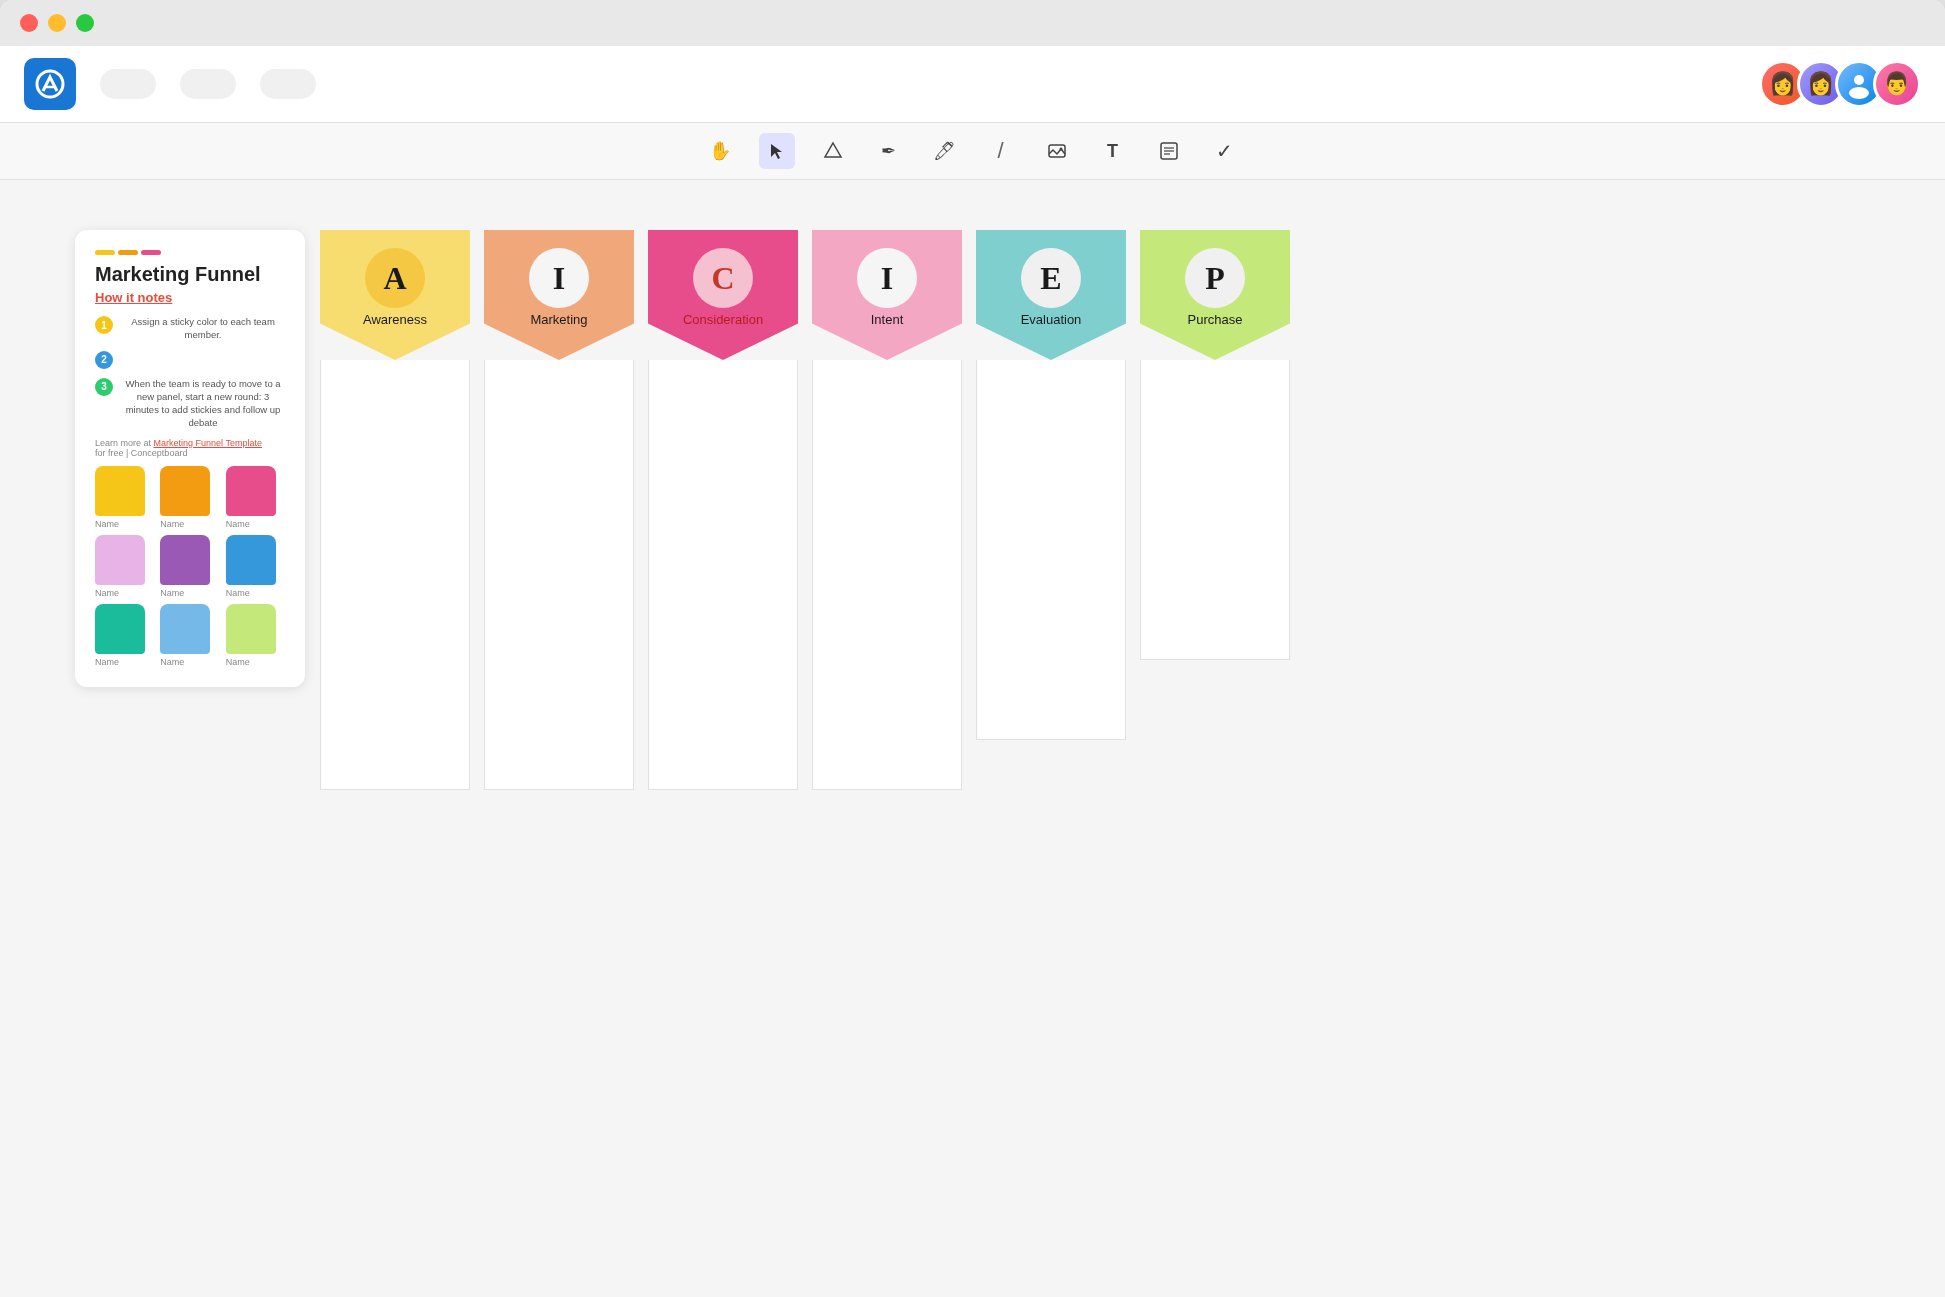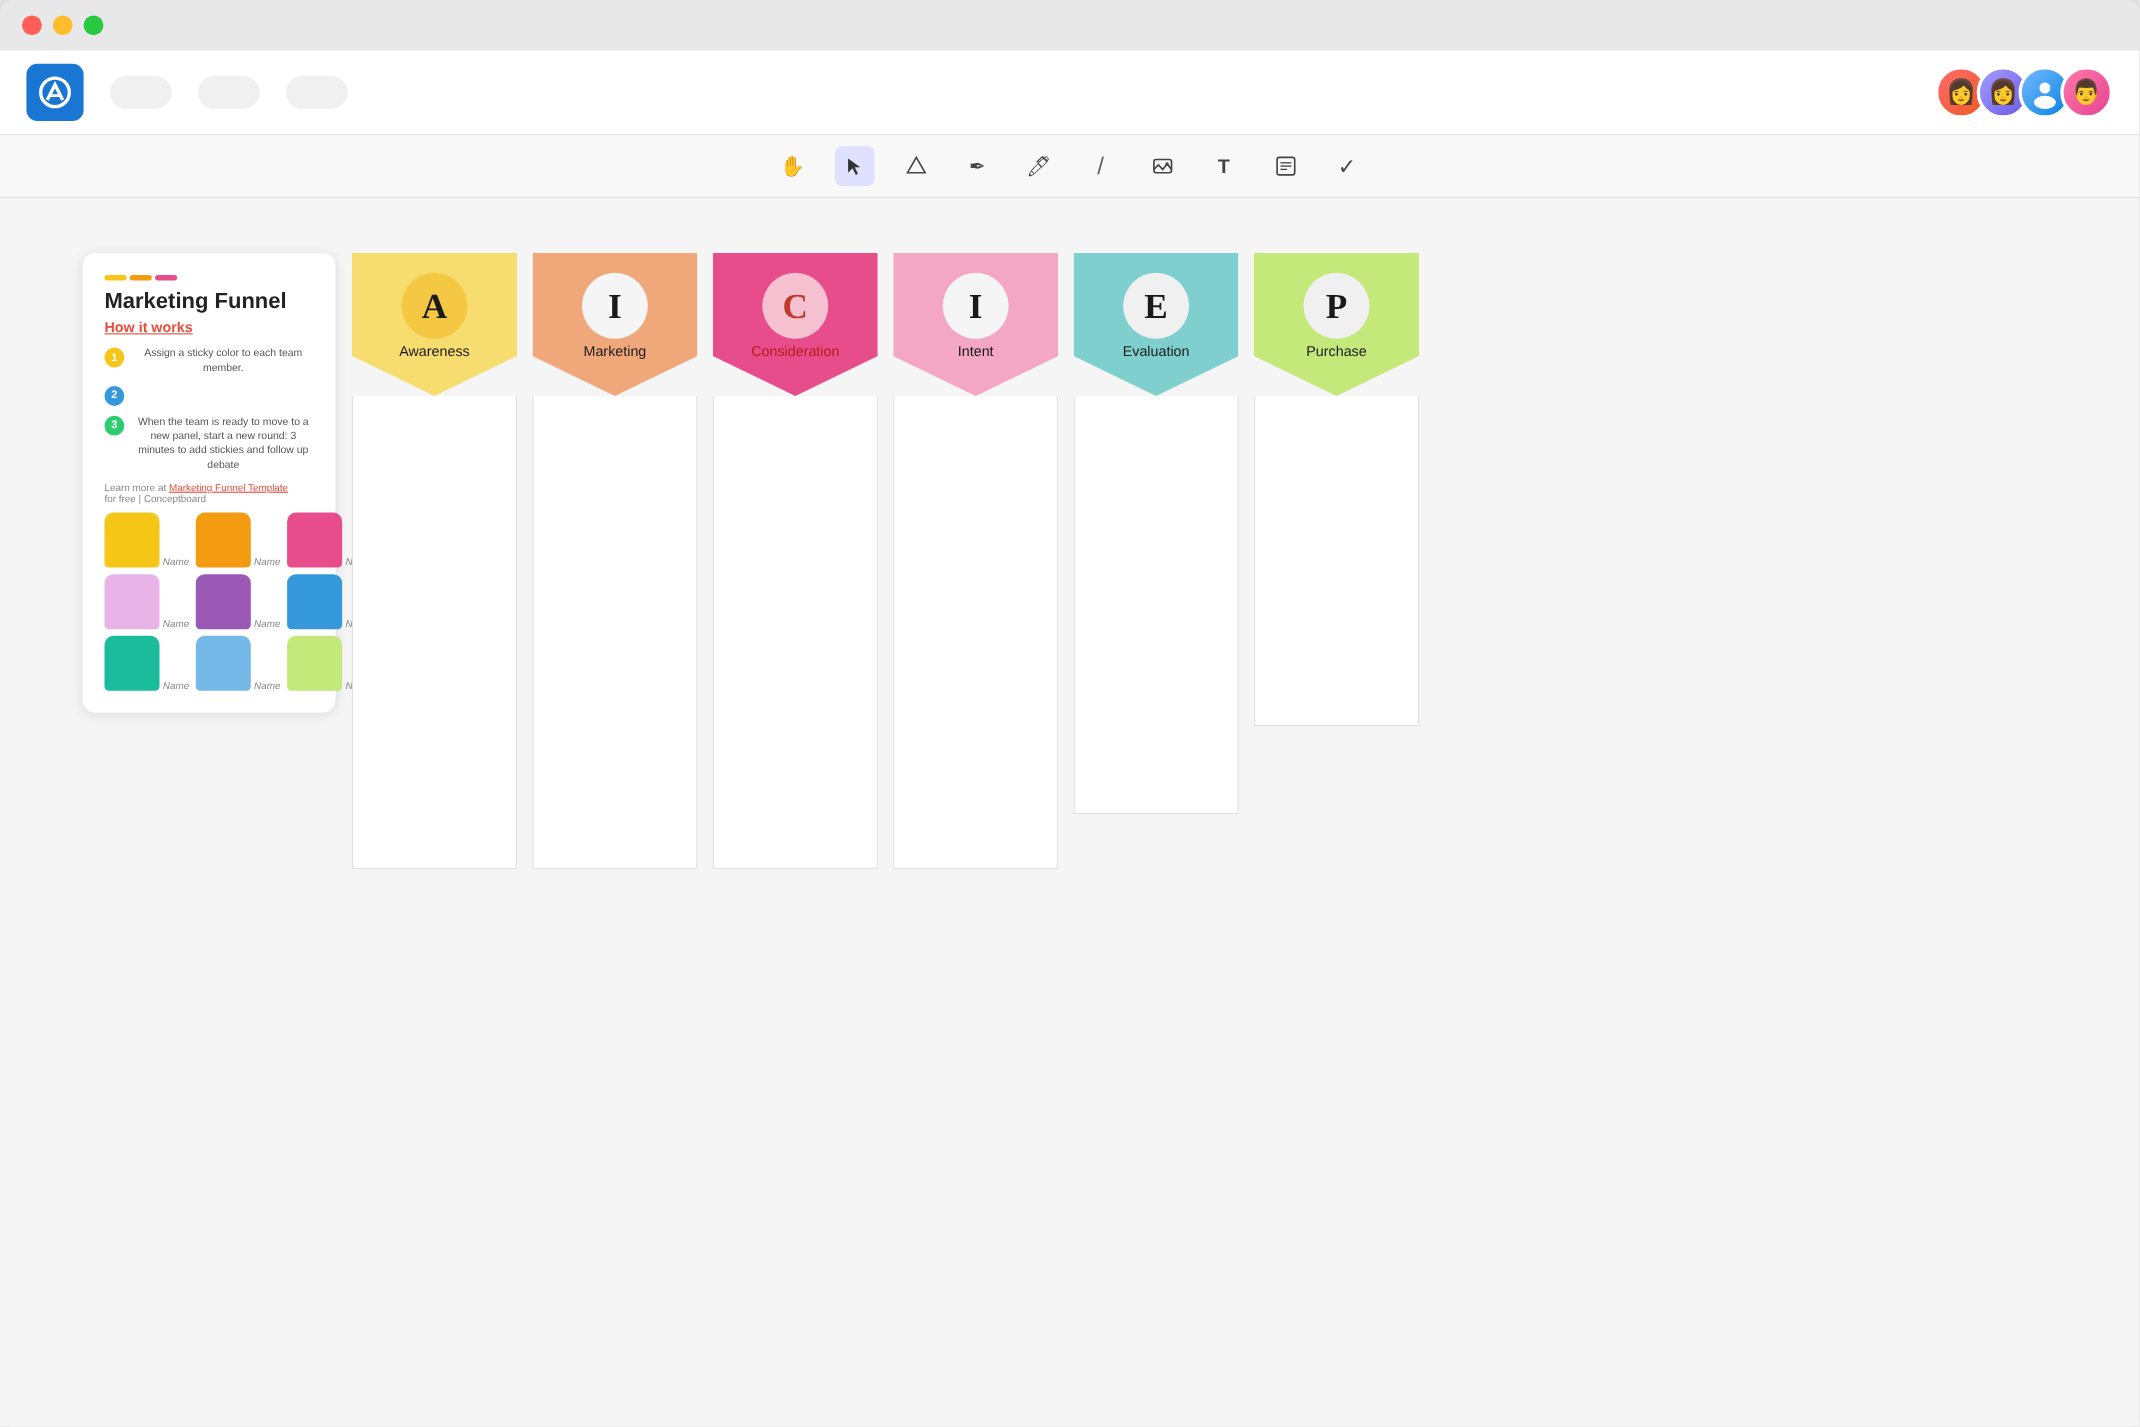--- a/index.html
+++ b/index.html
@@ -41,21 +41,21 @@
     .step { display: flex; gap: 8px; margin-bottom: 8px; align-items: flex-start; }
     .step-num { width: 18px; height: 18px; border-radius: 50%; background: #f39c12; color: white; font-size: 10px; font-weight: 700; display: flex; align-items: center; justify-content: center; flex-shrink: 0; margin-top: 1px; }
     .step-num.blue { background: #3498db; }
     .step-num.green { background: #2ecc71; }
     .step-text { font-size: 9.5px; color: #555; line-height: 1.4; text-align: center; }
     .learn-more { font-size: 9px; color: #888; margin-top: 6px; }
     .invite-box { background: #e8f4fd; border-radius: 8px; padding: 10px; display: flex; gap: 8px; align-items: flex-start; margin: 10px 0; }
     .invite-icon { width: 26px; height: 26px; background: #1976d2; border-radius: 6px; flex-shrink: 0; display: flex; align-items: center; justify-content: center; color: white; font-size: 12px; }
     .invite-text { font-size: 9px; color: #555; line-height: 1.4; }
     .color-grid { display: grid; grid-template-columns: repeat(3, 1fr); gap: 6px; margin-top: 8px; }
-    .color-swatch-wrap { display: flex; flex-direction: row; align-items: flex-end; gap: 3px; font-style: italic; }
+    .color-swatch-wrap { display: flex; flex-direction: column; align-items: flex-start; gap: 3px; }
     .color-swatch { width: 50px; height: 50px; border-radius: 8px; }
     .swatch-label { font-size: 9px; color: #888; }
 
     
     .funnel-area { position: absolute; left: 320px; top: 50px; display: flex; gap: 14px; align-items: flex-start; }
 
     .funnel-col { display: flex; flex-direction: column; align-items: center; }
 
     .funnel-pentagon { width: 150px; height: 130px; position: relative; display: flex; flex-direction: column; align-items: center; justify-content: flex-start; padding-top: 18px; }
 
@@ -185,21 +185,21 @@
 
   <div class="canvas">
 
     <div class="side-panel">
       <div class="stripe-icon">
         <div class="stripe" style="background:#f5c518;"></div>
         <div class="stripe" style="background:#f39c12;"></div>
         <div class="stripe" style="background:#e74c8b;"></div>
       </div>
       <div class="side-panel-title">Marketing Funnel</div>
-      <div class="how-it-works">How it works</div>
+      <div class="how-it-works">How it notes</div>
 
       <div class="step">
         <div class="step-num" style="background:#f5c518;">1</div>
         <div class="step-text">Assign a sticky color to each team member.</div>
       </div>
       <div class="step">
         <div class="step-num blue">2</div>
       </div>
       <div class="step">
         <div class="step-num green">3</div>

